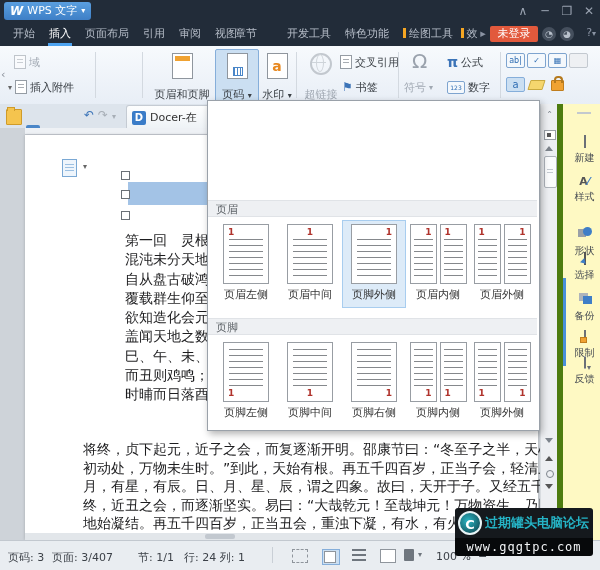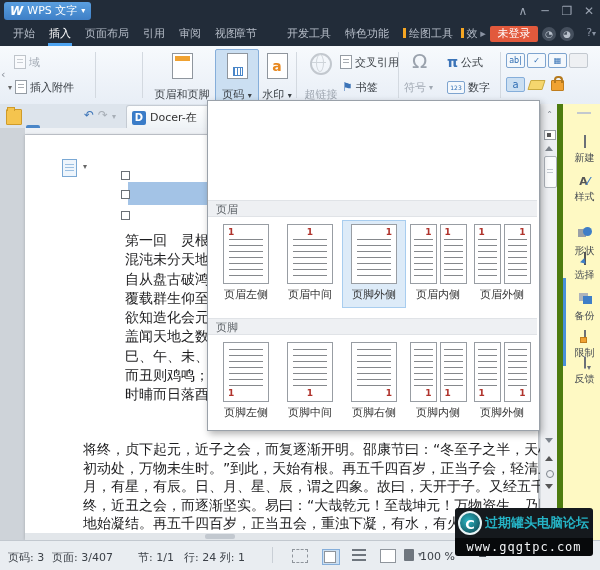--- a/index.html
+++ b/index.html
@@ -376,21 +376,21 @@
     <span class="st" style="left:184px">行: 24 列: 1</span>
     <span class="st-sep" style="left:272px"></span>
     <span class="st-ic st-dash" style="left:292px"></span>
     <span class="st-ic st-pagev" style="left:322px">
         <i></i>
       </span>
     <span class="st-ic st-lines" style="left:352px"></span>
     <span class="st-ic st-box" style="left:380px"></span>
     <span class="st-ic st-dark" style="left:404px;width:10px"></span>
     <span class="st" style="left:418px;font-size:8px;color:#6f767e">▾</span>
-    <span class="st" style="left:420px">100 %</span>
+    <span class="st" style="left:436px">100 %</span>
     <span class="st" style="left:478px">−</span>
   </div>
 
   <div class="panel">
     <div class="band" style="top:99px"><span>页眉</span></div>
     <div class="cell" style="left:6px;top:119px;height:86px">
       <div class="thumb t-h">
           <div class="pg">
             <span class="num n-tl">1</span>
             <div class="pln"></div>

